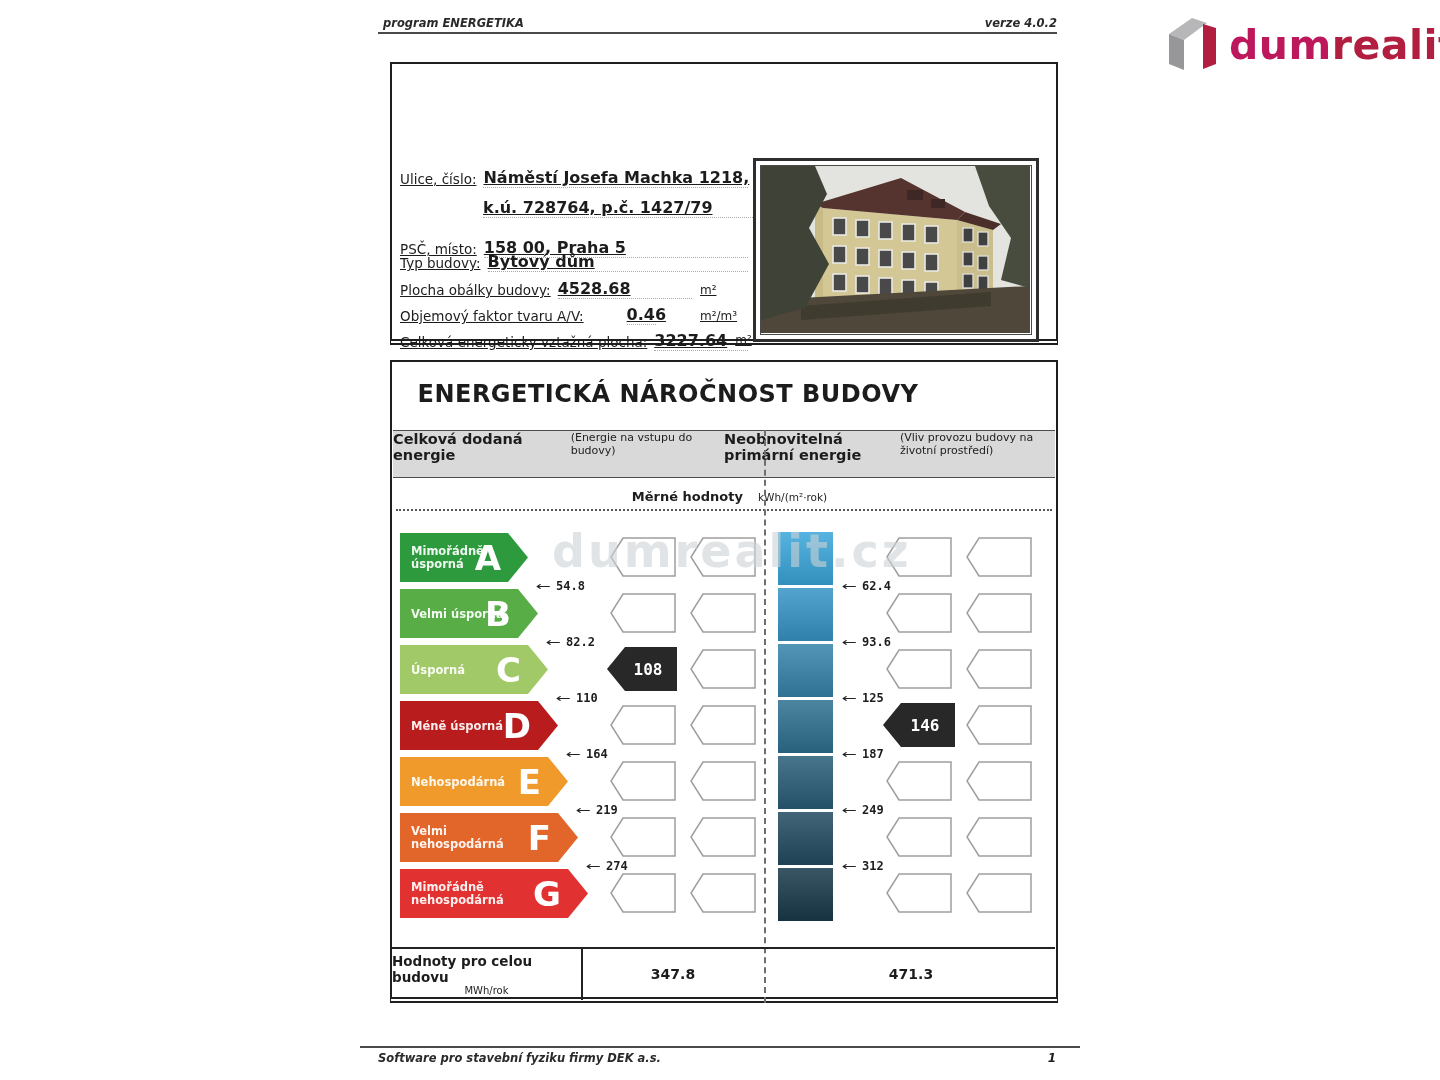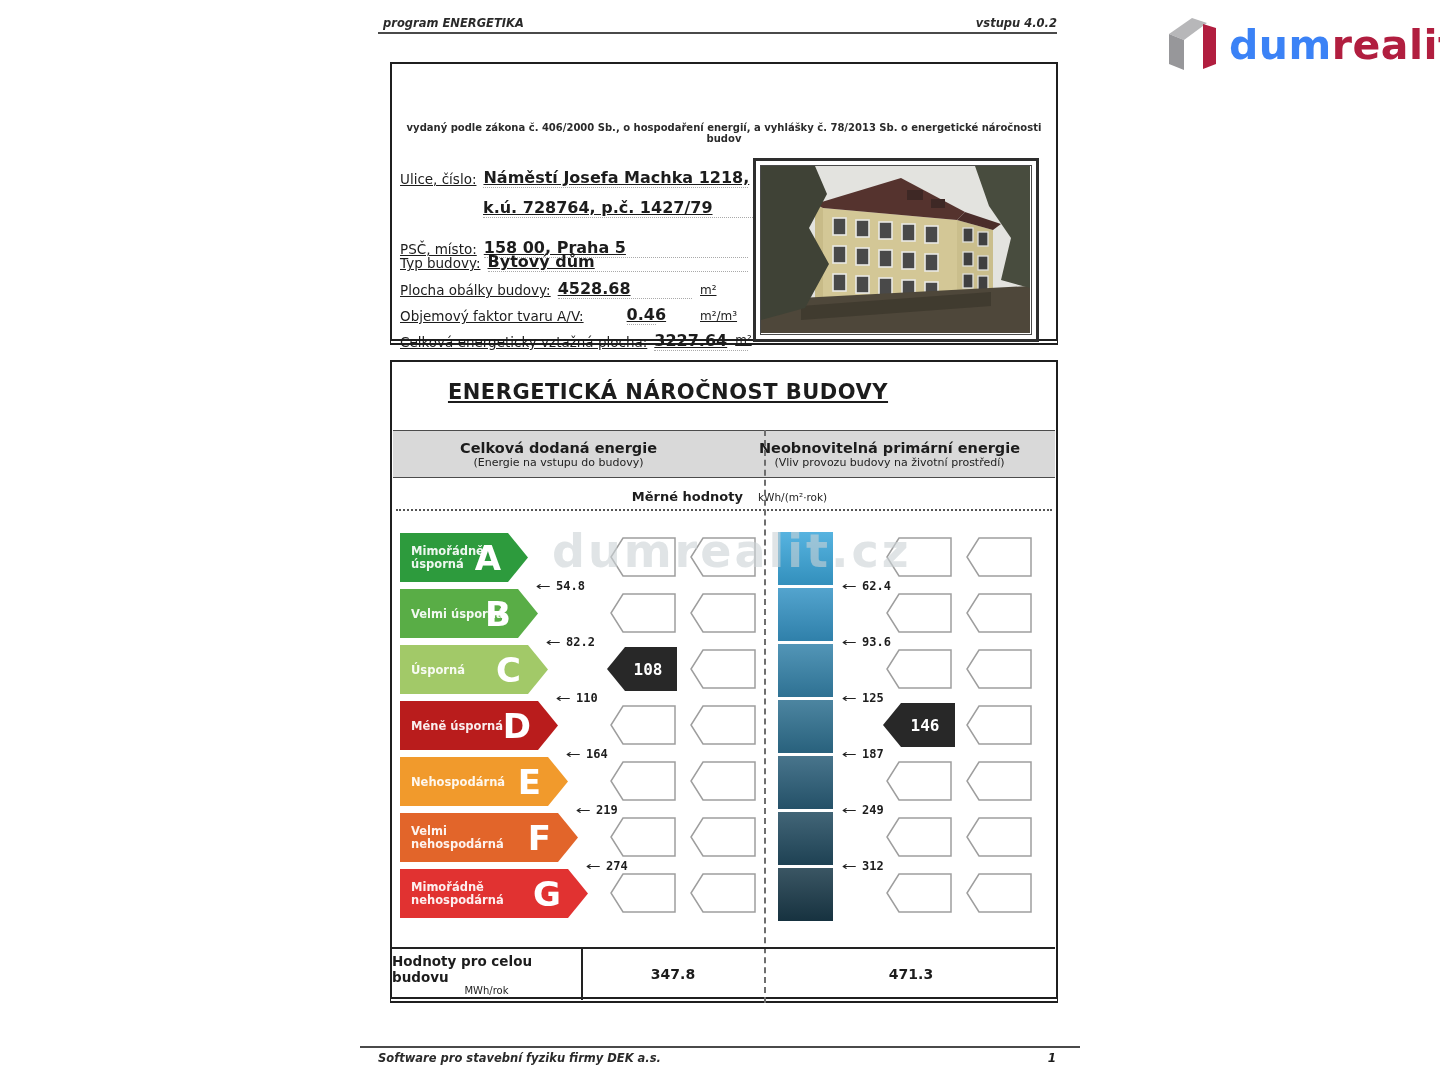--- a/index.html
+++ b/index.html
@@ -29,23 +29,23 @@
   .funit{font-size:12px;width:48px;margin-left:8px;white-space:nowrap;padding-bottom:2px;}
   .funit-inline{font-size:12px;white-space:nowrap;margin-left:8px;line-height:19px;}
 
   
   #photo-frame{left:753px;top:158px;width:286px;height:184px;border:3px solid #2e2e2e;background:#fff;
                display:flex;align-items:center;justify-content:center;box-sizing:border-box;}
   #photo-inner{width:272px;height:170px;border:1.5px solid #4a4a4a;box-sizing:border-box;}
 
   
   #box2{left:390px;top:360px;width:668px;height:643px;border:2.5px solid #1f1f1f;border-bottom:6px double #1f1f1f;background:#fff;box-sizing:border-box;}
-  #chart-title{left:390px;top:380px;width:556px;text-align:center;font-size:21px;font-weight:700;letter-spacing:.5px;text-decoration:underline;}
+  #chart-title{left:390px;top:380px;width:556px;text-align:center;font-size:24px;font-weight:700;letter-spacing:.5px;}
   #grayband{left:393px;top:430px;width:662px;height:48px;background:#d9d9d9;border-top:1.5px solid #4c4c4c;border-bottom:1.5px solid #4c4c4c;box-sizing:border-box;display:flex;}
-  .gcol{flex:1;display:flex;flex-direction:column;align-items:center;justify-content:center;}
+  .gcol{flex:1;display:flex;flex-direction:row;align-items:flex-start;justify-content:center;}
   .gcol-title{font-size:14.5px;font-weight:700;}
   .gcol-sub{font-size:11px;color:#222;}
   #vsep{left:764px;top:430px;height:573px;border-left:2px dashed #6e6e6e;}
   #measure-row{left:390px;top:486px;width:668px;text-align:center;}
   #measure-row .mlabel{font-size:13px;font-weight:700;margin-left:11px;}
   #measure-row .munit{font-size:10.5px;margin-left:10px;}
   #dotrule{left:396px;top:509px;width:656px;border-top:2px dotted #555;}
 
   
   .band{position:absolute;height:49px;clip-path:polygon(0 0,calc(100% - 20px) 0,100% 50%,calc(100% - 20px) 100%,0 100%);display:flex;align-items:center;}
@@ -70,39 +70,38 @@
   #watermark{left:552px;top:524px;font-size:46px;font-weight:700;letter-spacing:3px;color:#ccd3d6;opacity:.6;z-index:3;pointer-events:none;}
 
   .pagenum{font-size:12px;font-weight:700;font-style:italic;}
 </style>
 </head>
 <body>
 
 <div id="page">
 
   <div class="abs runhead" style="left:383px;top:16px;">program ENERGETIKA</div>
-  <div class="abs runhead" style="left:857px;top:16px;width:200px;text-align:right;">vstupu 4.0.2</div>
+  <div class="abs runhead" style="left:857px;top:16px;width:200px;text-align:right;">verze 4.0.2</div>
   <div class="abs" id="head-rule"></div>
 
   <div class="abs" id="logo">
     <span>
       <svg width="52" height="58" viewBox="0 0 52 58">
         <polygon points="2,20 25,4 40,9 17,26" fill="#b7b7b9"></polygon>
         <polygon points="2,20 17,26 17,56 2,50" fill="#97979a"></polygon>
         <polygon points="20,27 33,21 33,55 20,58" fill="#98989b" opacity="0"></polygon>
         <polygon points="36,10 49,14 49,50 36,55" fill="#b11e3f"></polygon>
       </svg>
     </span>
     <span id="logo-text">
-      <span style="color:#3b82f6">dum</span><span style="color:#b11e3f">realit</span>
+      <span style="color:#be185d">dum</span><span style="color:#b11e3f">realit</span>
     </span>
   </div>
 
   <div class="abs" id="box1"></div>
-  <div class="abs" id="cert-subtitle">vydaný podle zákona č. 406/2000 Sb., o hospodaření energií, a vyhlášky č. 78/2013 Sb. o energetické náročnosti budov</div>
   <div id="cert-fields">
       <div class="field-row" style="top: 166px;">
         <span class="flabel">Ulice, číslo:</span>
         <span class="fline">
           <span class="fvalue">Náměstí Josefa Machka 1218,</span>
         </span>
       </div>
       <div class="field-row" style="top: 196px; padding-left: 83px;">
         <span class="fline">
           <span class="fvalue">k.ú. 728764, p.č. 1427/79</span>

